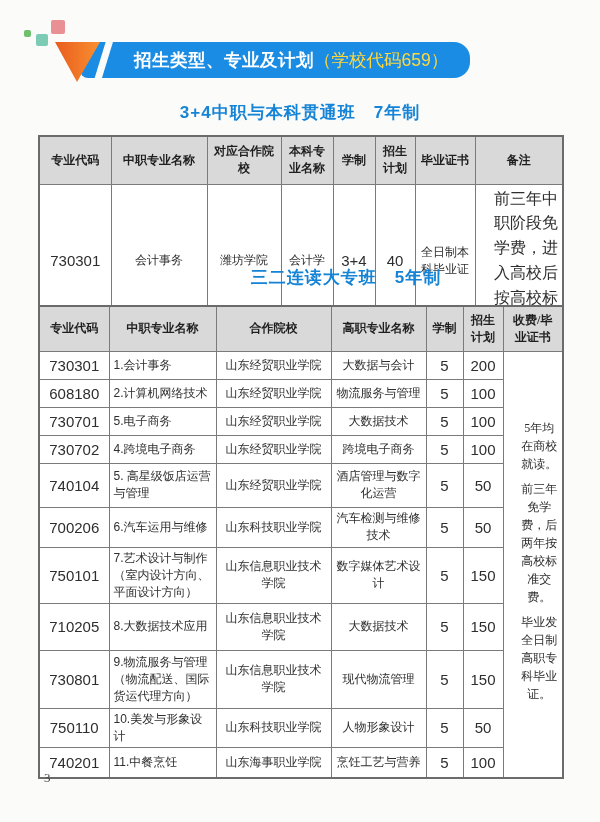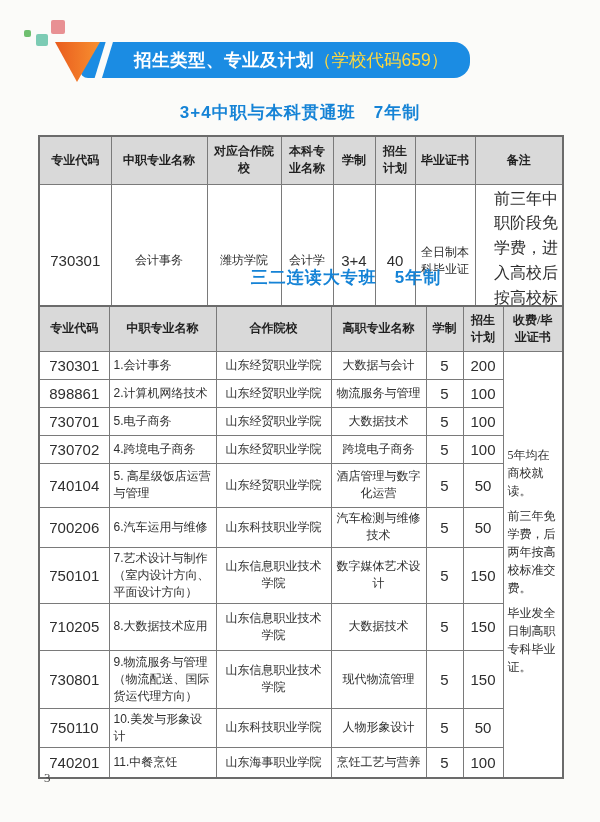--- a/index.html
+++ b/index.html
@@ -29,22 +29,22 @@
   #table1{top:135px;} #table2{top:305px;}
   th,td{border:1px solid #7a7a7a;font-size:12px;text-align:center;vertical-align:middle;
         padding:2px 4px;color:#2e2e2e;word-break:break-all;}
   th{background:var(--header-gray,#d9d9d9);font-family:"Liberation Serif",serif;
      font-weight:600;font-size:12px;color:#1f1f1f;}
   td.num{font-size:15px;font-family:"Liberation Sans",sans-serif;}
   td.left{text-align:left;}
   #table1 td.cn{font-family:"Liberation Serif",serif;}
   .remark{font-family:"Liberation Serif",serif;font-size:16px;line-height:1.55;text-align:right;}
   .fee-cell{vertical-align:middle;}
-  .fee-cell p{margin:0 0 7px 0;font-family:"Liberation Serif",serif;font-size:12px;
-      line-height:1.5;text-align:left;}
+  .fee-cell p{margin:0 0 7px 13px;font-family:"Liberation Serif",serif;font-size:12px;
+      line-height:1.5;text-align:center;}
   .pageno{position:absolute;left:44px;top:770px;font-family:"Liberation Serif",serif;
       font-size:13px;color:#444;}
 </style>
 </head>
 <body>
 
 <div class="page">
 
   <div class="deco deco-pink"></div>
   <div class="deco deco-teal"></div>
@@ -131,21 +131,21 @@
       <td>大数据与会计</td>
       <td class="num">5</td>
       <td class="num">200</td>
       <td class="fee-cell" rowspan="11">
         <p>5年均在商校就读。</p>
         <p>前三年免学费，后两年按高校标准交费。</p>
         <p>毕业发全日制高职专科毕业证。</p>
       </td>
     </tr>
     <tr style="height:28px">
-      <td class="num">898861</td>
+      <td class="num">608180</td>
       <td class="left">2.计算机网络技术</td>
       <td>山东经贸职业学院</td>
       <td>物流服务与管理</td>
       <td class="num">5</td>
       <td class="num">100</td>
     </tr>
     <tr style="height:28px">
       <td class="num">730701</td>
       <td class="left">5.电子商务</td>
       <td>山东经贸职业学院</td>

